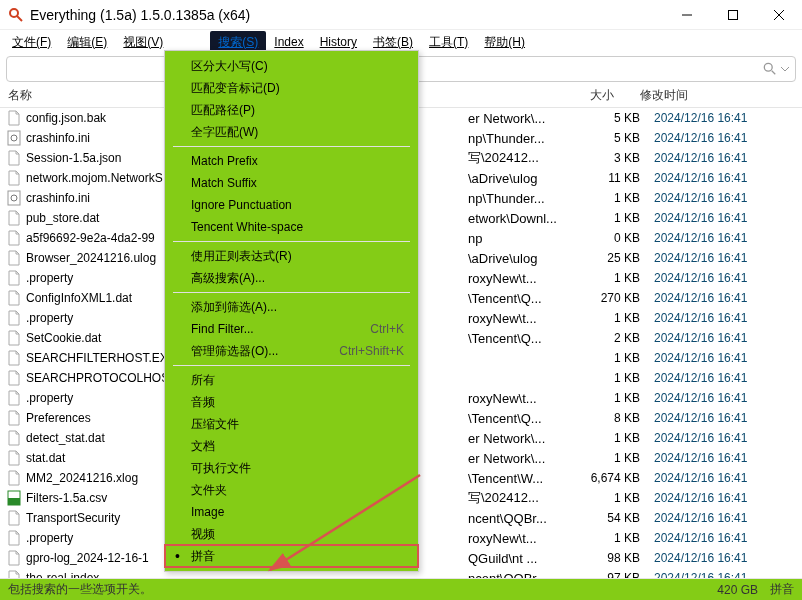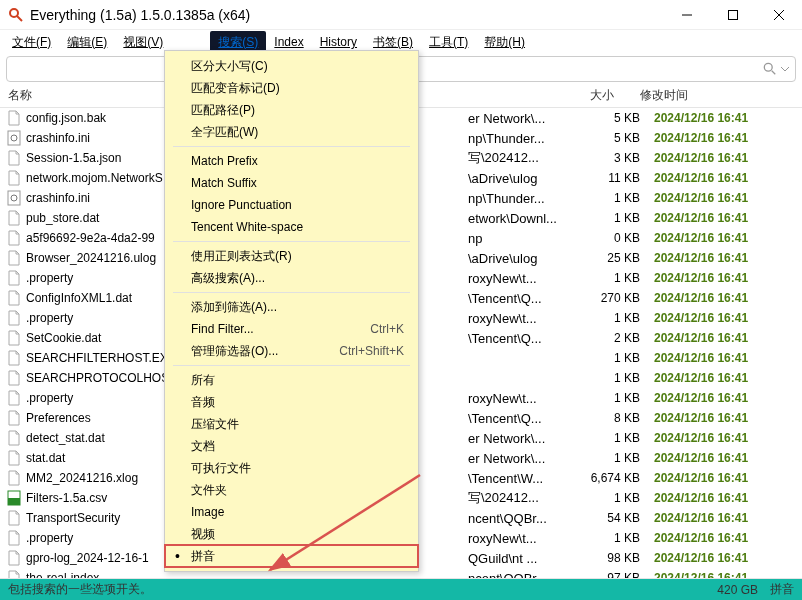--- a/index.html
+++ b/index.html
@@ -24,27 +24,27 @@
 .col-name { flex: 1; padding-left: 8px; color: #333; }
 .col-size { width: 80px; text-align: right; padding-right: 20px; color: #333; }
 .col-date { width: 150px; padding-left: 6px; color: #333; }
 
 .filelist { height: 470px; overflow-y: scroll; position: relative; }
 .row { height: 20px; display: flex; align-items: center; padding-right: 4px; }
 .row .icon { width: 16px; height: 16px; margin: 0 4px 0 6px; flex-shrink: 0; }
 .row .name { flex: 1; white-space: nowrap; overflow: hidden; text-overflow: ellipsis; color: #000; }
 .row .path { width: 110px; white-space: nowrap; overflow: hidden; text-overflow: ellipsis; color: #000; font-size: 13px; }
 .row .size { width: 76px; text-align: right; padding-right: 14px; color: #000; }
-.row .date { width: 144px; color: #4d7c0f; font-weight: bold; }
-
-.statusbar { position: absolute; left: 0; right: 0; bottom: 0; height: 22px; border-top: 1px solid #e5e5e5; display: flex; align-items: center; padding: 0 8px; background: #14b8a6; font-size: 12px; color: #333; }
+.row .date { width: 144px; color: #0c4a6e; }
+
+.statusbar { position: absolute; left: 0; right: 0; bottom: 0; height: 22px; border-top: 1px solid #e5e5e5; display: flex; align-items: center; padding: 0 8px; background: #84cc16; font-size: 12px; color: #333; }
 .statusbar .left { flex: 1; }
 .statusbar .kb { margin-left: 12px; }
 
-.dropdown { position: absolute; left: 164px; top: 50px; width: 255px; background: #fef9c3; border: 1px solid #ccc; box-shadow: 2px 2px 6px rgba(0,0,0,.2); padding: 4px 0; z-index: 10; }
+.dropdown { position: absolute; left: 164px; top: 50px; width: 255px; background: #84cc16; border: 1px solid #ccc; box-shadow: 2px 2px 6px rgba(0,0,0,.2); padding: 4px 0; z-index: 10; }
 .dd-item { height: 22px; display: flex; align-items: center; padding: 0 14px 0 26px; color: #000; position: relative; }
 .dd-item .shortcut { margin-left: auto; color: #555; }
 .dd-sep { height: 1px; background: #e0e0e0; margin: 3px 8px; }
 .dd-item.marked::before { content: "•"; position: absolute; left: 10px; font-size: 14px; }
 .dd-item.boxed { outline: 2px solid #d9534f; outline-offset: -1px; }
 
 .arrow { position: absolute; left: 260px; top: 470px; z-index: 20; pointer-events: none; }
 </style>
 </head>
 <body>

